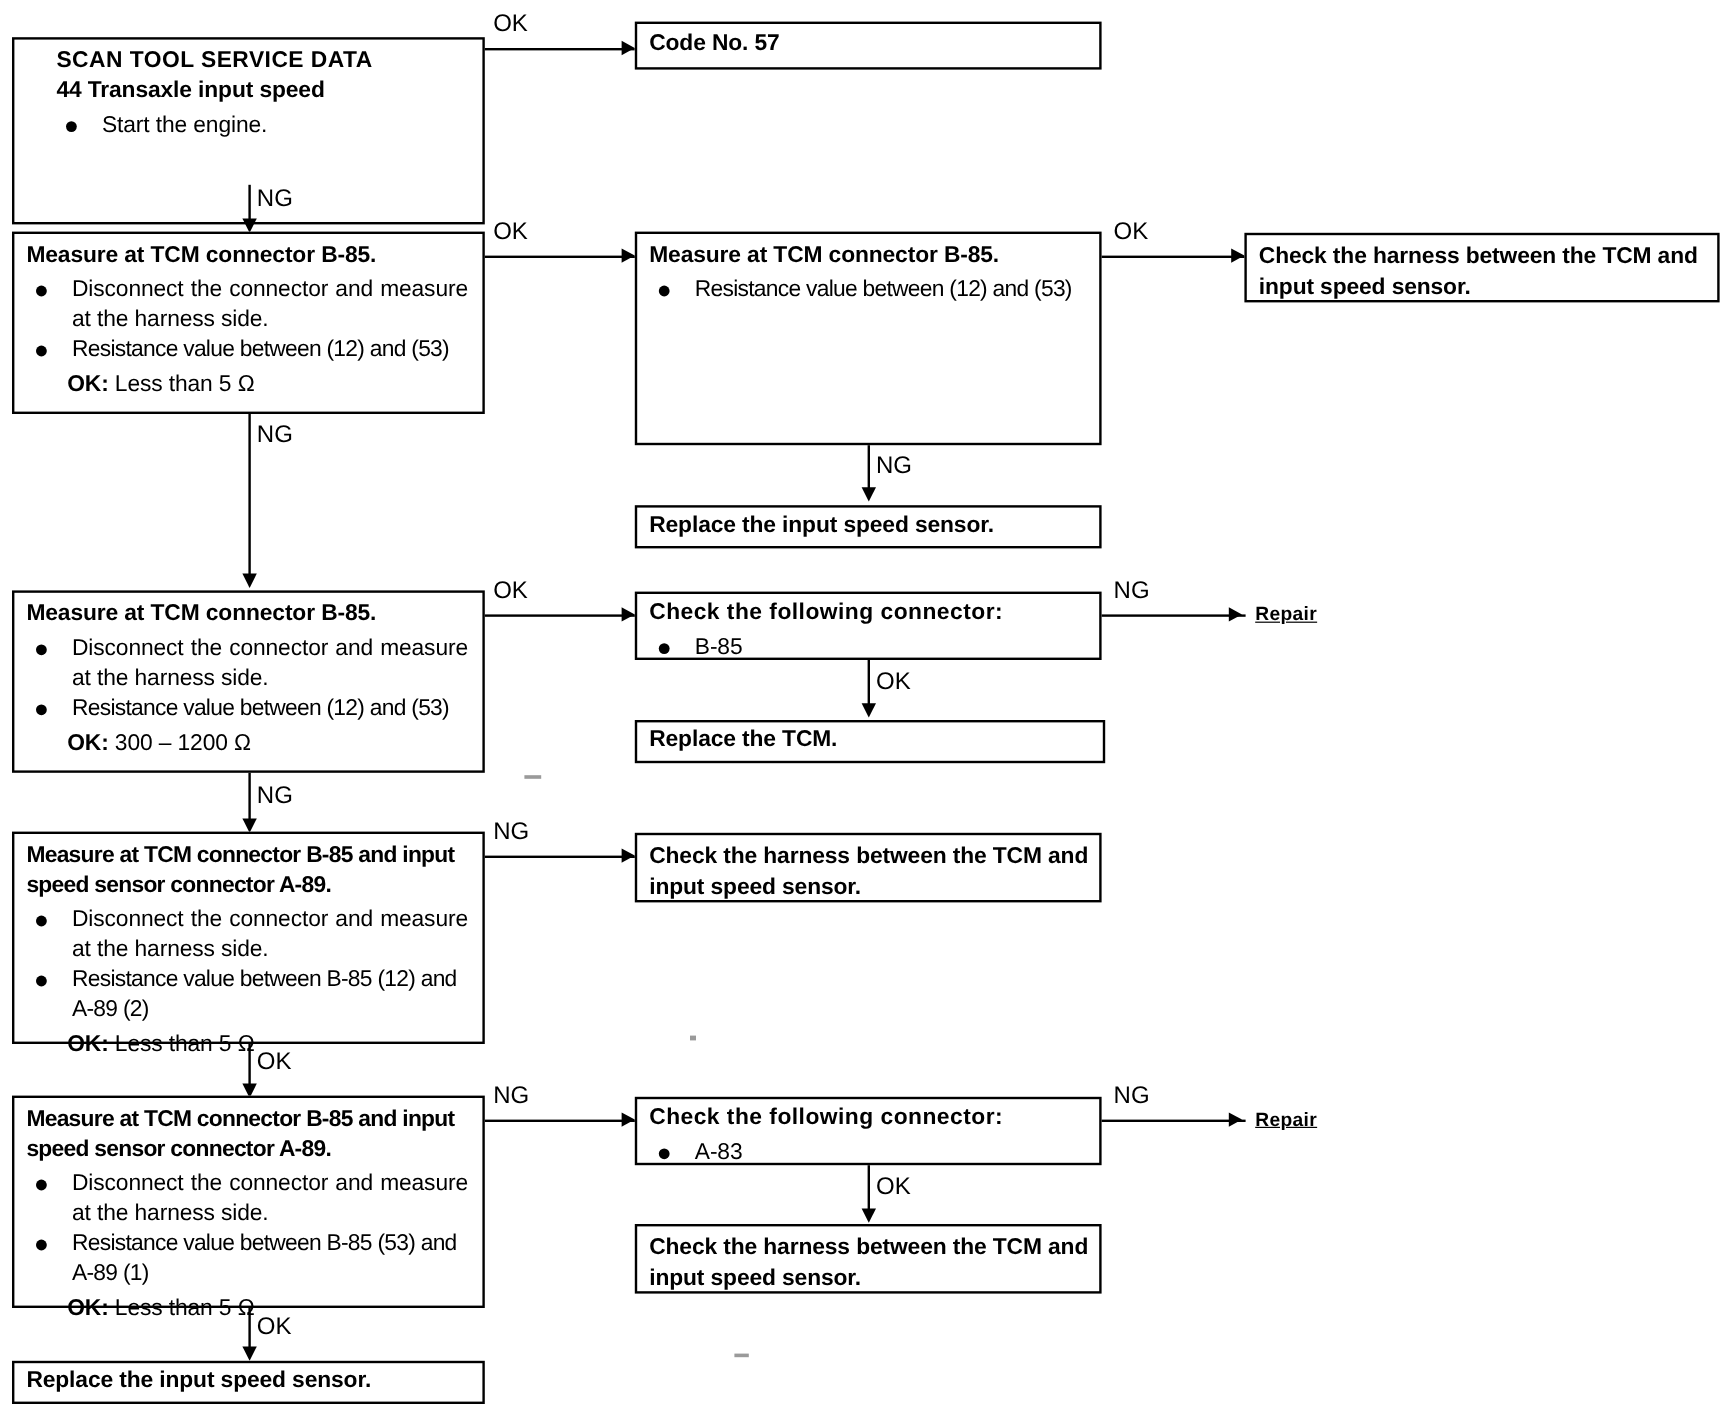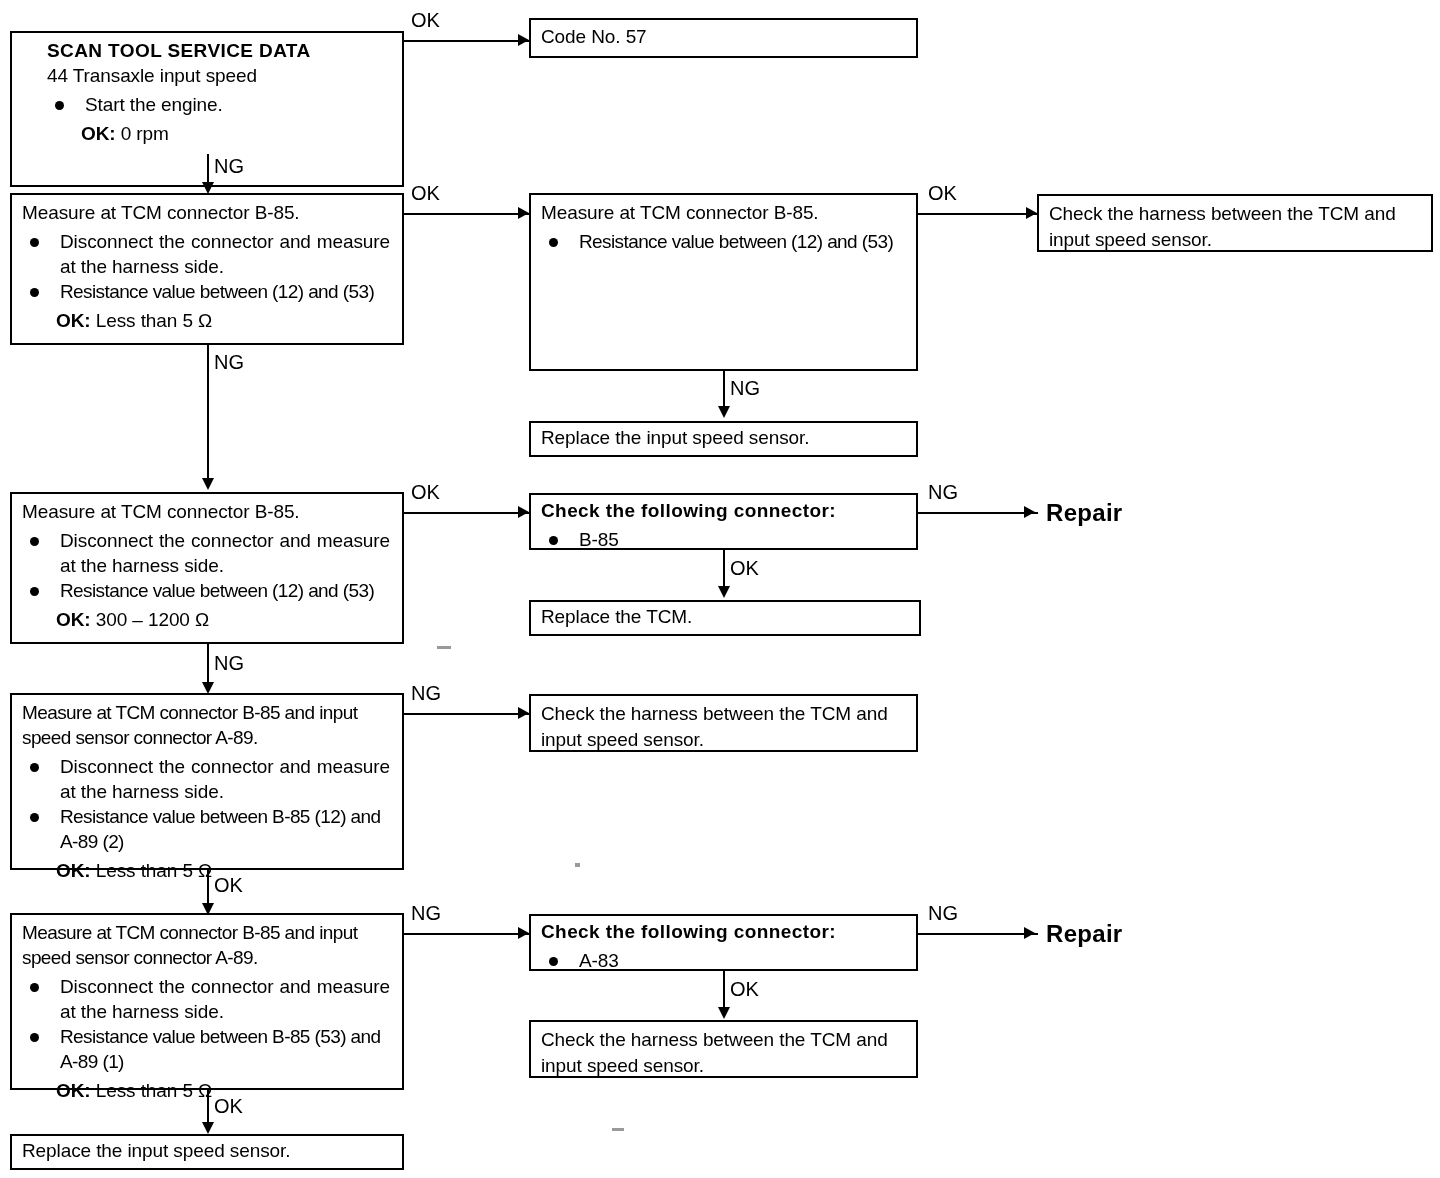--- a/index.html
+++ b/index.html
@@ -26,20 +26,21 @@
     border: 2px solid #000;
     background: #fff;
     padding: 5px 8px 6px 10px;
     font-size: 19px;
     line-height: 25px;
     letter-spacing: -0.1px;
   }
   .box .hdr {
     display: block;
     white-space: nowrap;
+    font-weight: bold;
   }
   .box .hdr.bold { font-weight: bold; letter-spacing: 0.4px; }
   .box .hdr.wrap { white-space: normal; }
 
   
   ul.bl {
     list-style: none;
     margin: 4px;
     padding: 0;
   }
@@ -93,49 +94,46 @@
     border-right: 6px solid transparent;
   }
   .elabel {
     position: absolute;
     font-size: 20px;
     line-height: 20px;
     white-space: nowrap;
   }
   .term {
     position: absolute;
-    font-size: 24px;
+    font-size: 16px;
     font-weight: bold;
     line-height: 20px;
     white-space: nowrap;
     letter-spacing: 0.3px;
+    text-decoration: underline;
   }
   .speck {
     position: absolute;
     background: #9a9a9a;
   }
 </style>
 </head>
 <body>
 
 <div id="canvas">
 
   <div class="box" style="left:10px; top:31px; width:394px; height:156px;padding-left:35px;">
     <span class="hdr bold">SCAN TOOL SERVICE DATA</span>
     <span class="hdr">44 Transaxle input speed</span>
     <ul class="bl">
       <li>
         <span class="bullet"></span>
         <span>Start the engine.</span>
       </li>
     </ul>
-    <span class="ok-line" style="padding-left:34px;">
-      <span>OK:</span>
-      <span class="val">0 rpm</span>
-    </span>
   </div>
 
   <div class="hline" style="left:404px; top:40px; width:125px;"></div>
   <div class="arrow-r" style="left:518px; top:34px;"></div>
   <div class="elabel" style="left:411px; top:10px;">OK</div>
 
   <div class="box" style="left:529px; top:18px; width:389px; height:40px; padding-top:4px;">
     <span class="hdr">Code No. 57</span>
   </div>
 

